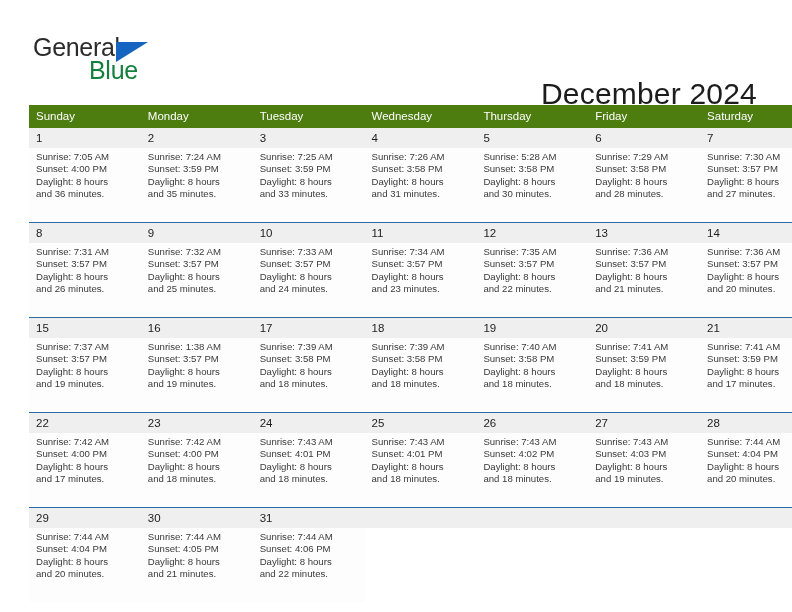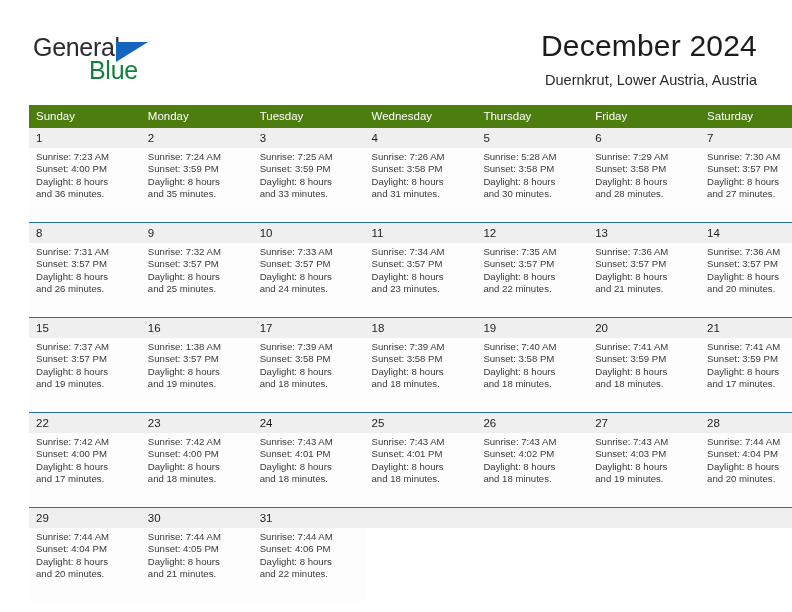--- a/index.html
+++ b/index.html
@@ -68,20 +68,21 @@
     right: 35px;
     top: 28px;
     text-align: right;
   }
   .cal-title {
     font-size: 30px;
     font-weight: normal;
     color: #1c1c1c;
     line-height: 36px;
     letter-spacing: 0.2px;
+    margin-top: 48px;
   }
   .cal-subtitle {
     font-size: 14.5px;
     color: #2a2a2a;
     line-height: 20px;
     margin-top: 6px;
   }
 
   
   .calendar {
@@ -168,21 +169,21 @@
         <td>1</td>
         <td>2</td>
         <td>3</td>
         <td>4</td>
         <td>5</td>
         <td>6</td>
         <td>7</td>
       </tr>
       <tr class="info-row">
         <td>
-          <span class="info-line">Sunrise: 7:23 AM</span>
+          <span class="info-line">Sunrise: 7:05 AM</span>
           <span class="info-line">Sunset: 4:00 PM</span>
           <span class="info-line">Daylight: 8 hours</span>
           <span class="info-line">and 36 minutes.</span>
         </td>
         <td>
           <span class="info-line">Sunrise: 7:24 AM</span>
           <span class="info-line">Sunset: 3:59 PM</span>
           <span class="info-line">Daylight: 8 hours</span>
           <span class="info-line">and 35 minutes.</span>
         </td>

